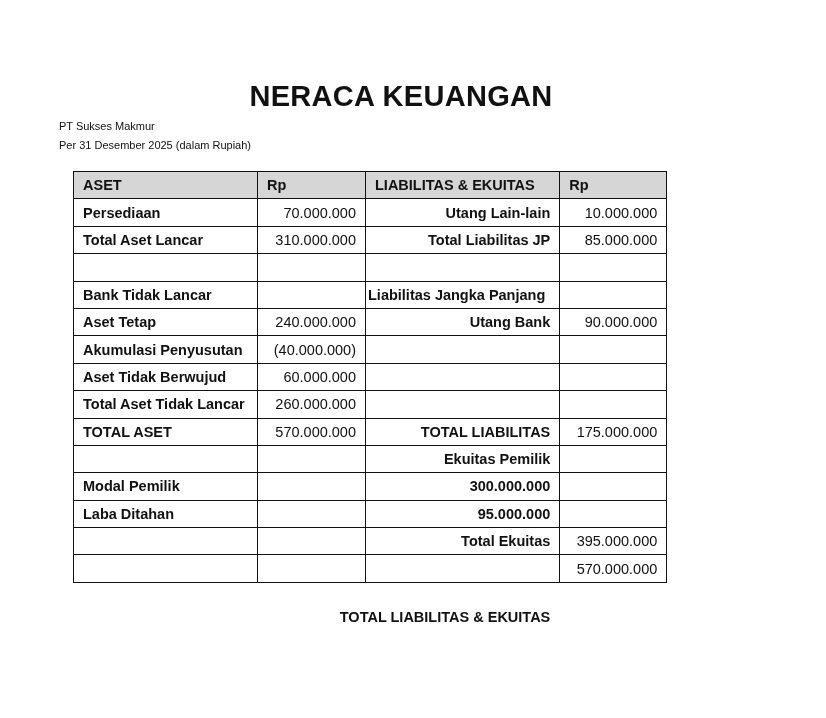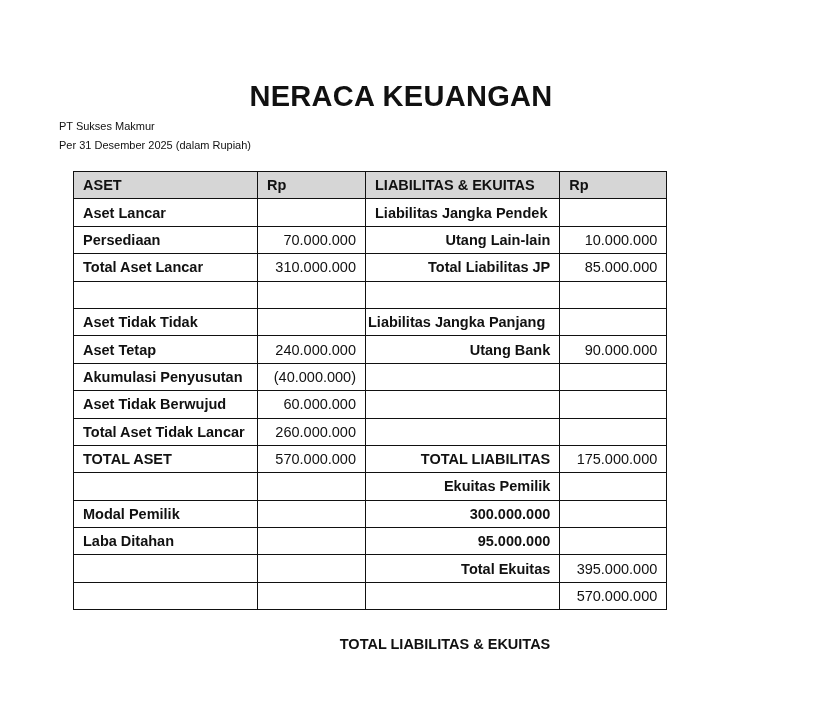--- a/index.html
+++ b/index.html
@@ -39,45 +39,39 @@
   <thead>
     <tr>
       <th>ASET</th>
       <th>Rp</th>
       <th>LIABILITAS &amp; EKUITAS</th>
       <th>Rp</th>
     </tr>
   </thead>
   <tbody>
     <tr>
-      <td class="b">Aset Lancar</td>
-      <td class="r"></td>
-      <td class="b l">Liabilitas Jangka Pendek</td>
-      <td class="r"></td>
-    </tr>
-    <tr>
       <td class="b">Persediaan</td>
       <td class="r">70.000.000</td>
       <td class="b r">Utang Lain-lain</td>
       <td class="r">10.000.000</td>
     </tr>
     <tr>
       <td class="b">Total Aset Lancar</td>
       <td class="r">310.000.000</td>
       <td class="b r">Total Liabilitas JP</td>
       <td class="r">85.000.000</td>
     </tr>
     <tr>
       <td class="b"></td>
       <td class="r"></td>
       <td class="b r"></td>
       <td class="r"></td>
     </tr>
     <tr>
-      <td class="b">Aset Tidak Tidak</td>
+      <td class="b">Bank Tidak Lancar</td>
       <td class="r"></td>
       <td class="b l" style="padding-left:2px;padding-right:14px">Liabilitas Jangka Panjang</td>
       <td class="r"></td>
     </tr>
     <tr>
       <td class="b">Aset Tetap</td>
       <td class="r">240.000.000</td>
       <td class="b r">Utang Bank</td>
       <td class="r">90.000.000</td>
     </tr>

